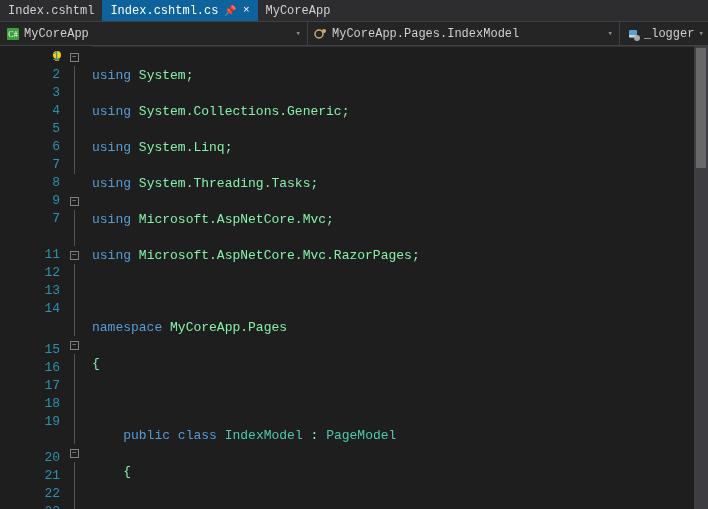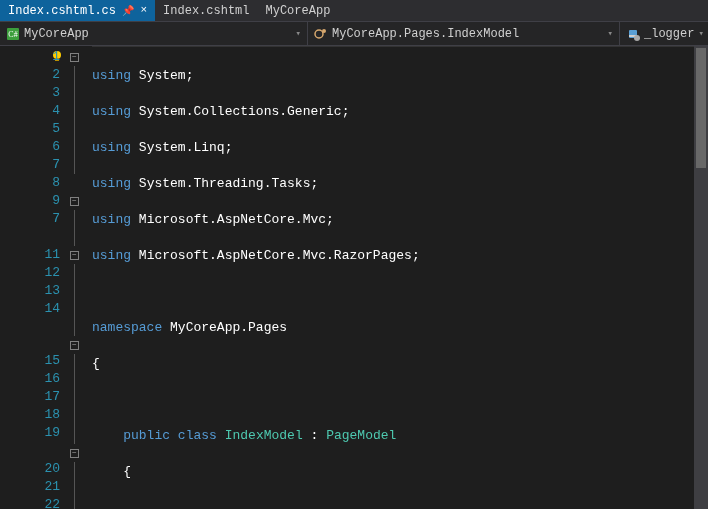--- a/index.html
+++ b/index.html
@@ -118,21 +118,21 @@
     flex: 1;
     padding-top: 2px;
     line-height: 18px;
     white-space: pre;
     position: relative;
     border-top: 1px solid #333;
   }
   .code .cl { height: 18px; }
   .kw { color: #569cd6; }
   .typ { color: #4ec9b0; margin-top: 10px; }
-  .pl { color: #ffffff; }
+  .pl { color: #86efac; }
 
   .bulb {
     position: absolute;
     left: 50px;
     top: 3px;
     width: 14px; height: 14px;
   }
   .scrollbar-v {
     position: absolute;
     right: 0; top: 46px; bottom: 0;
@@ -146,27 +146,27 @@
     height: 120px;
     background: #686868;
     border-radius: 0;
   }
   .proj-icon svg, .cls-icon svg, .field-icon svg { display: block; }
 </style>
 </head>
 <body>
 
 <div class="tab-bar">
+  <div class="tab">
+    <span>Index.cshtml</span>
+  </div>
   <div class="tab active">
     <span>Index.cshtml.cs</span>
     <span class="lock">📌</span>
     <span class="close">×</span>
-  </div>
-  <div class="tab">
-    <span>Index.cshtml</span>
   </div>
   <div class="tab">
     <span>MyCoreApp</span>
   </div>
 </div>
 
 <div class="nav-bar">
   <div class="nav-seg proj">
     <span class="nav-icon proj-icon">
       <svg width="14" height="14">
@@ -215,21 +215,21 @@
     <div class="ln">5</div>
     <div class="ln">6</div>
     <div class="ln">7</div>
     <div class="ln">8</div>
     <div class="ln">9</div>
     <div class="ln">7</div>
     <div class="ln" style="margin-top:18px">11</div>
     <div class="ln">12</div>
     <div class="ln">13</div>
     <div class="ln">14</div>
-    <div class="ln" style="margin-top:34px">15</div>
+    <div class="ln" style="margin-top:23px">15</div>
     <div class="ln">16</div>
     <div class="ln">17</div>
     <div class="ln">18</div>
     <div class="ln">19</div>
     <div class="ln" style="margin-top:18px">20</div>
     <div class="ln">21</div>
     <div class="ln">22</div>
     <div class="ln">23</div>
 
   </div>

